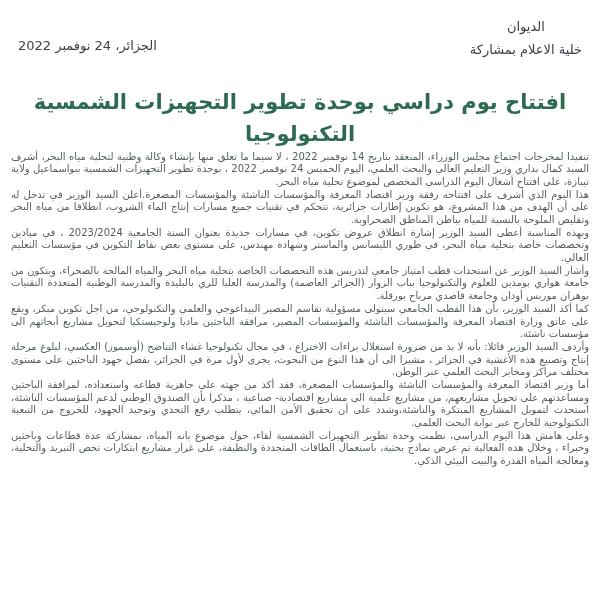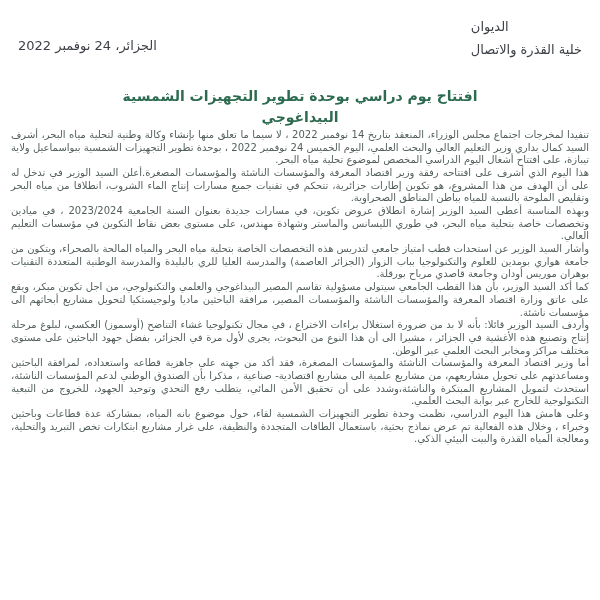--- a/index.html
+++ b/index.html
@@ -17,33 +17,33 @@
     background: #ffffff;
   }
   .topbar {
     display: flex;
     justify-content: space-between;
     align-items: flex-start;
     padding: 0 10px 0 10px;
     color: #3d4147;
     font-size: 13px;
   }
-  .org-block { text-align: left; line-height: 1.75; }
+  .org-block { text-align: center; line-height: 1.75; }
   .org-line { display: block; }
   .dateline {
     margin-top: 22px;
     white-space: nowrap;
     color: #3d4147;
   }
   .doc-title {
     margin-top: 24px;
     text-align: center;
     color: #2d6b51;
     font-weight: bold;
-    font-size: 14px;
+    font-size: 21px;
     line-height: 1.55;
   }
   .doc-title span { display: block; }
   .body-text {
     padding: 0 3px;
     color: #525f58;
     font-size: 10px;
     line-height: 1.27;
     text-align: justify;
     text-justify: inter-word;
@@ -51,28 +51,28 @@
   .body-text p { margin: 0; }
 </style>
 </head>
 <body>
 
 <div class="page">
 
   <div class="topbar">
     <div class="org-block">
       <span class="org-line">الديوان</span>
-      <span class="org-line">خلية القذرة والاتصال</span>
+      <span class="org-line">خلية الاعلام بمشاركة</span>
     </div>
     <div class="dateline">الجزائر، 24 نوفمبر 2022</div>
   </div>
 
   <h1 class="doc-title">
     <span>افتتاح يوم دراسي بوحدة تطوير التجهيزات الشمسية</span>
-    <span>البيداغوجي</span>
+    <span>التكنولوجيا</span>
   </h1>
 
   <div class="body-text">
     <p>تنفيدا لمخرجات اجتماع مجلس الوزراء، المنعقد بتاريخ 14 نوفمبر 2022 ، لا سيما ما تعلق منها بإنشاء وكالة وطنية لتحلية مياه البحر، أشرف السيد كمال بداري وزير التعليم العالي والبحث العلمي، اليوم الخميس 24 نوفمبر 2022 ، بوحدة تطوير التجهيزات الشمسية ببواسماعيل ولاية تيبازة، على افتتاح أشغال اليوم الدراسي المخصص لموضوع تحلية مياه البحر.</p>
     <p>هذا اليوم الذي أشرف على افتتاحه رفقة وزير اقتصاد المعرفة والمؤسسات الناشئة والمؤسسات المصغرة.أعلن السيد الوزير في تدخل له على أن الهدف من هذا المشروع، هو تكوين إطارات جزائرية، تتحكم في تقنيات جميع مسارات إنتاج الماء الشروب، انطلاقا من مياه البحر وتقليص الملوحة بالنسبة للمياه بباطن المناطق الصحراوية.</p>
     <p>وبهذه المناسبة أعطى السيد الوزير إشارة انطلاق عروض تكوين، في مسارات جديدة بعنوان السنة الجامعية 2023/2024 ، في ميادين وتخصصات خاصة بتحلية مياه البحر، في طوري الليسانس والماستر وشهادة مهندس، على مستوى بعض نقاط التكوين في مؤسسات التعليم العالي.</p>
     <p>وأشار السيد الوزير عن استحدات قطب امتياز جامعي لتدريس هذه التخصصات الخاصة بتحلية مياه البحر والمياه المالحة بالصحراء، ويتكون من جامعة هواري بومدين للعلوم والتكنولوجيا بباب الزوار (الجزائر العاصمة) والمدرسة العليا للري بالبليدة والمدرسة الوطنية المتعددة التقنيات بوهران موريس أودان وجامعة قاصدي مرباح بورقلة.</p>
     <p>كما أكد السيد الوزير، بأن هذا القطب الجامعي سيتولى مسؤولية تقاسم المصير البيداغوجي والعلمي والتكنولوجي، من اجل تكوين مبكر، ويقع على عاتق وزارة اقتصاد المعرفة والمؤسسات الناشئة والمؤسسات المصير، مرافقة الباحثين ماديا ولوجيستكيا لتحويل مشاريع أبحاثهم الى مؤسسات ناشئة.</p>
     <p>وأردف السيد الوزير قائلا: بأنه لا بد من ضرورة استغلال براءات الاختراع ، في مجال تكنولوجيا غشاء التناضح (أوسموز) العكسي، لبلوغ مرحلة إنتاج وتصنيع هذه الأغشية في الجزائر ، مشيرا الى أن هذا النوع من البحوث، يجرى لأول مرة في الجزائر، بفضل جهود الباحثين على مستوى مختلف مراكز ومخابر البحث العلمي عبر الوطن.</p>
     <p>أما وزير اقتصاد المعرفة والمؤسسات الناشئة والمؤسسات المصغرة، فقد أكد من جهته على جاهزية قطاعه واستعداده، لمرافقة الباحثين ومساعدتهم على تحويل مشاريعهم، من مشاريع علمية الى مشاريع اقتصادية- صناعية ، مذكرا بأن الصندوق الوطني لدعم المؤسسات الناشئة، استحدث لتمويل المشاريع المبتكرة والناشئة،وشدد على أن تحقيق الأمن المائي، يتطلب رفع التحدي وتوحيد الجهود، للخروج من التبعية التكنولوجية للخارج عبر بوابة البحث العلمي.</p>

